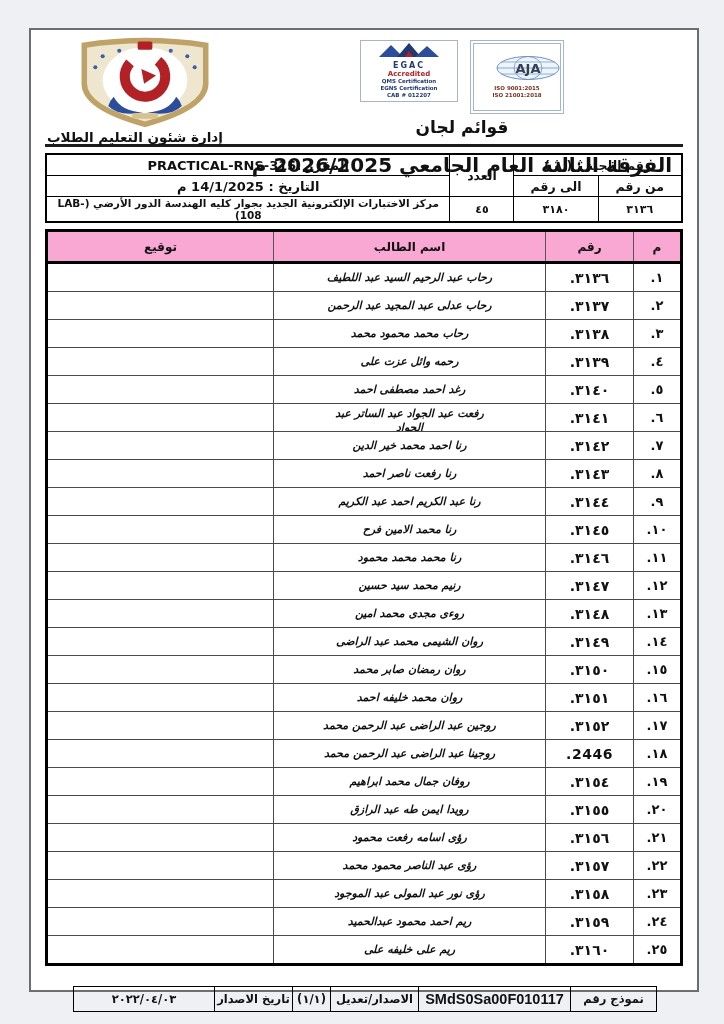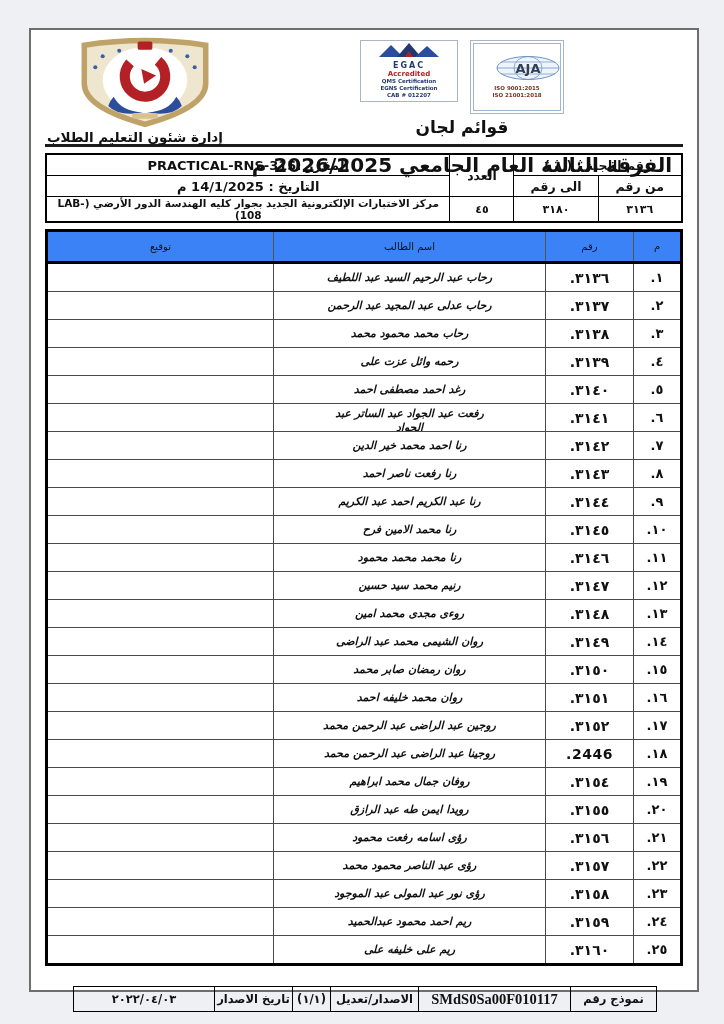--- a/index.html
+++ b/index.html
@@ -39,33 +39,33 @@
   table{border-collapse:collapse;}
   .info{width:calc(100% - 4px);margin:0 2px;border:2px solid #000;table-layout:fixed;}
   .info td{border:1px solid #000;text-align:center;font-weight:700;padding:0 3px;vertical-align:middle;}
   .info .lbl{font-size:12.5px;height:20px;}
   .info .val{font-size:11px;height:22px;}
   .info .course{font-size:13px;height:20px;}
   .info .loc{font-size:10.5px;height:24px;}
   
   .students{width:calc(100% - 4px);margin:6px 2px 0;border:3px solid #000;table-layout:fixed;}
   .students th{
-    background:#3b82f6;border:1px solid #555;border-bottom:3px solid #000;
-    height:27px;font-size:10px;font-weight:400;
+    background:#f9a8d4;border:1px solid #555;border-bottom:3px solid #000;
+    height:27px;font-size:12px;font-weight:700;
   }
   .students td{border:1px solid #4a4a4a;height:27px;text-align:center;font-weight:700;padding:0 4px;vertical-align:middle;}
   .students td.c-index{font-size:13px;}
   .students td.c-number{font-size:14px;letter-spacing:.5px;}
   .students td.c-name{font-size:11px;padding:0 6px;font-style:italic;}
   .nm{max-height:26px;overflow:hidden;line-height:17px;}
   .nm .l2{line-height:12px;}
   
   .footer{width:584px;margin:20px 28px 0 auto;border:1px solid #000;table-layout:fixed;}
   .footer td{border:1px solid #000;height:24px;text-align:center;font-weight:700;font-size:11.5px;padding:0 2px;vertical-align:middle;}
-  .footer .code{font-family:Liberation Serif, serif;font-size:14.5px;font-weight:700;direction:ltr;text-align:center;}
+  .footer .code{font-family:Liberation Sans, sans-serif;font-size:14.5px;font-weight:700;direction:ltr;text-align:center;}
 </style>
 </head>
 <body>
 
 <div class="page">
 
   <div class="hdr">
 
 
     <div class="center-block">

